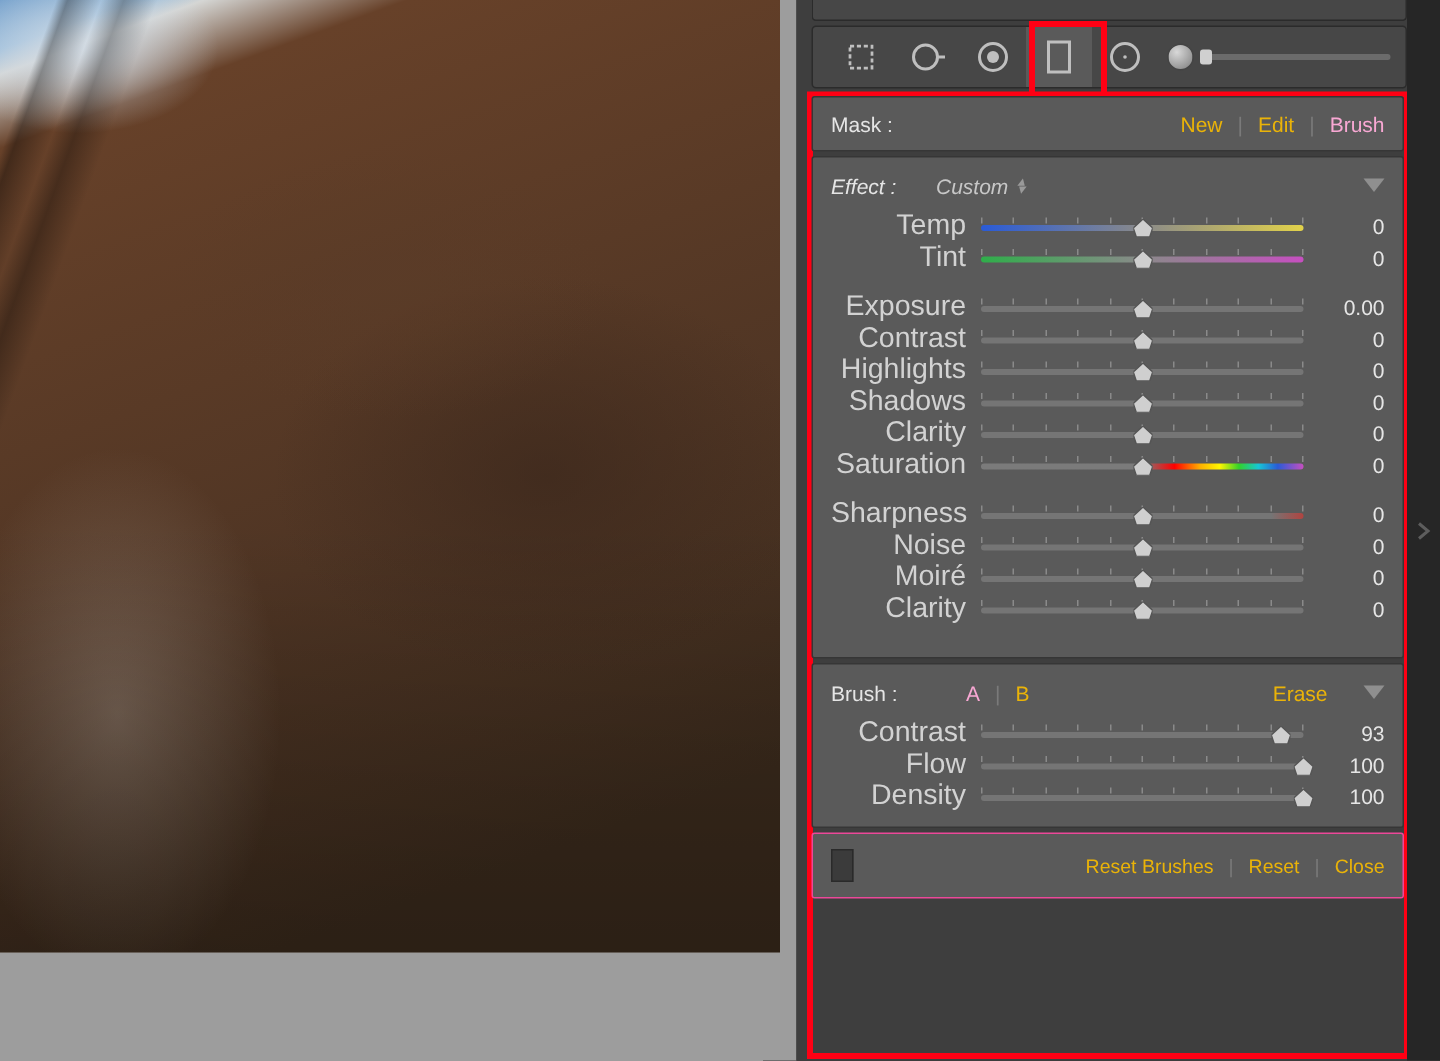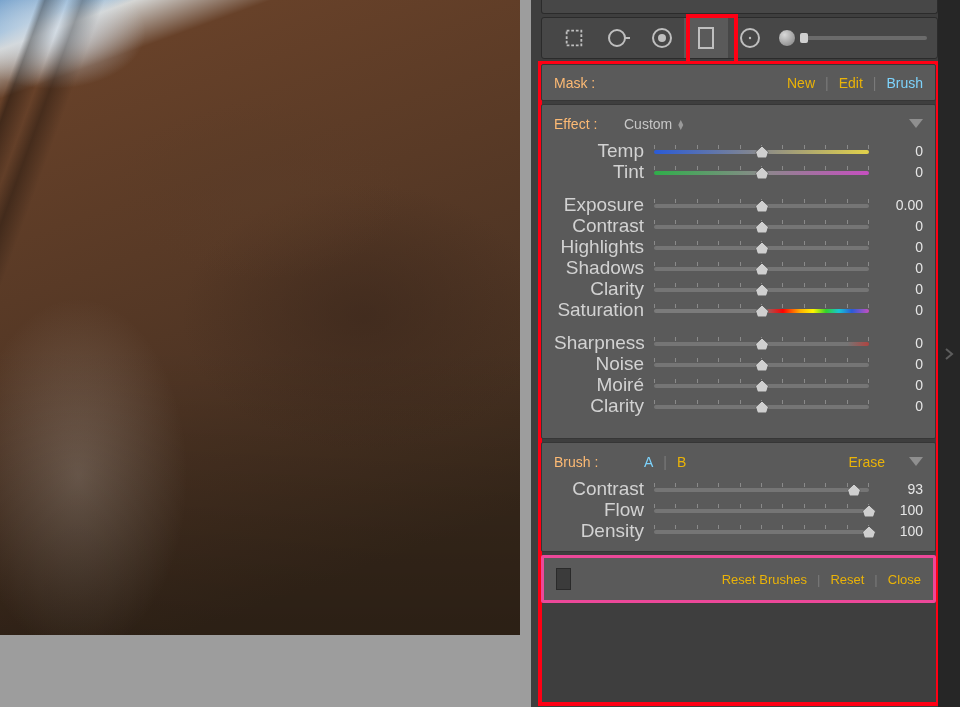--- a/index.html
+++ b/index.html
@@ -27,43 +27,43 @@
   .amount .track{flex:1;height:4px;margin:0 10px 0 4px;background:#6b6b6b;border-radius:2px;position:relative;}
   .amount .track::after{content:"";position:absolute;left:0;top:-3px;width:8px;height:10px;background:#d0d0d0;border-radius:2px;}
   .hi-box{position:absolute;border:4px solid #ff0014;pointer-events:none;}
   .hi1{left:155px;top:14px;width:44px;height:46px;}
   .hi2{left:7px;top:61px;width:394px;height:637px;}
   .panel{position:absolute;left:10px;top:64px;width:395px;}
   .sect{background:#5a5a5a;border:1px solid #363636;border-radius:2px;margin-bottom:3px;padding:8px 12px 10px 12px;}
   .row{display:flex;align-items:center;height:21px;}
   .lab{width:90px;text-align:right;padding-right:10px;color:#d2d2d2;font-size:19px;}
   .head{color:#cfcfcf;font-size:14px;}
-  .head .dim{color:#fdba74;}
+  .head .dim{color:#e5e5e5;}
   .sep{color:#7a7a7a;margin:0 10px;}
   .link{color:#eab308;cursor:pointer;}
-  .link.strong{color:#7dd3fc;font-weight:500;}
+  .link.strong{color:#f9a8d4;font-weight:500;}
   .tri{width:0;height:0;border-left:7px solid transparent;border-right:7px solid transparent;border-top:9px solid #8f8f8f;margin-left:auto;cursor:pointer;}
   .slider{flex:1;height:18px;position:relative;margin-right:10px;}
   .slider .track{position:absolute;left:0;right:0;top:8px;height:4px;border-radius:2px;background:#757575;}
   .slider .ticks{position:absolute;left:0;right:0;top:3px;height:4px;display:flex;justify-content:space-between;}
   .slider .ticks i{width:1px;height:4px;background:#8a8a8a;}
   .slider .thumb{position:absolute;top:4px;width:13px;height:12px;transform:translateX(-50%);}
   .slider .thumb svg{display:block;}
   .val{width:44px;text-align:right;color:#e6e6e6;font-size:14px;}
   .gap{height:12px;}
   .grad-temp{background:linear-gradient(to right,#2a5bd7,#8a8a8a 50%,#e2d24a)!important;}
   .grad-tint{background:linear-gradient(to right,#2fae4a,#8a8a8a 50%,#c64fc0)!important;}
   .grad-sat{background:linear-gradient(to right,#7b7b7b 0%,#7b7b7b 50%,#ff0000 60%,#ffb000 68%,#fff600 74%,#32d22a 80%,#17c6d6 86%,#2a5bd7 92%,#c64fc0 100%)!important;}
   .grad-sharp{background:linear-gradient(to right,#757575 0%,#757575 90%,#b04440 100%)!important;}
   .color-sw{width:34px;height:16px;border:1px solid #cfcfcf;background:#5a5a5a;position:relative;margin-left:auto;cursor:pointer;}
   .color-sw::before,.color-sw::after{content:"";position:absolute;background:#cfcfcf;height:1px;width:140%;left:-20%;top:50%;}
   .color-sw::before{transform:rotate(18deg);}
   .color-sw::after{transform:rotate(-18deg);}
   .chk{width:11px;height:11px;border:1px solid #8f8f8f;background:#4b4b4b;margin-right:8px;cursor:pointer;}
-  .footer{display:flex;align-items:center;justify-content:flex-end;padding:10px 12px;background:#5a5a5a;border:3px solid #ec4899;border-radius:2px;text-align:right;}
+  .footer{display:flex;align-items:center;justify-content:flex-end;padding:10px 12px;background:#5a5a5a;border:1px solid #ec4899;border-radius:2px;text-align:right;}
   .footer .swatch{width:13px;height:20px;background:#3b3b3b;border:1px solid #2a2a2a;margin-right:auto;cursor:pointer;}
   .dd{display:inline-flex;align-items:center;color:#c7c7c7;cursor:pointer;}
   .dd .arr{margin-left:6px;font-size:10px;color:#9a9a9a;display:inline-flex;flex-direction:column;line-height:5px;}
 </style>
 </head>
 <body>
 
 <div class="canvas-bg">
   <div class="photo"></div>
 </div>
@@ -119,21 +119,21 @@
         <span style="flex:1"></span>
         <span class="link">New</span>
         <span class="sep">|</span>
         <span class="link">Edit</span>
         <span class="sep">|</span>
         <span class="link strong">Brush</span>
       </div>
     </div>
 
     <div class="sect">
-      <div class="row head" style="margin-bottom:6px;">
+      <div class="row head" style="margin-bottom:6px;font-style:italic;">
         <span class="dim" style="width:70px;">Effect :</span>
         <span class="dd">
           <span>Custom</span>
           <span class="arr">▴<br>▾</span>
         </span>
         <div class="tri"></div>
       </div>
       <div id="adj-group-1">
   <div class="row">
     <div class="lab">Temp</div>

